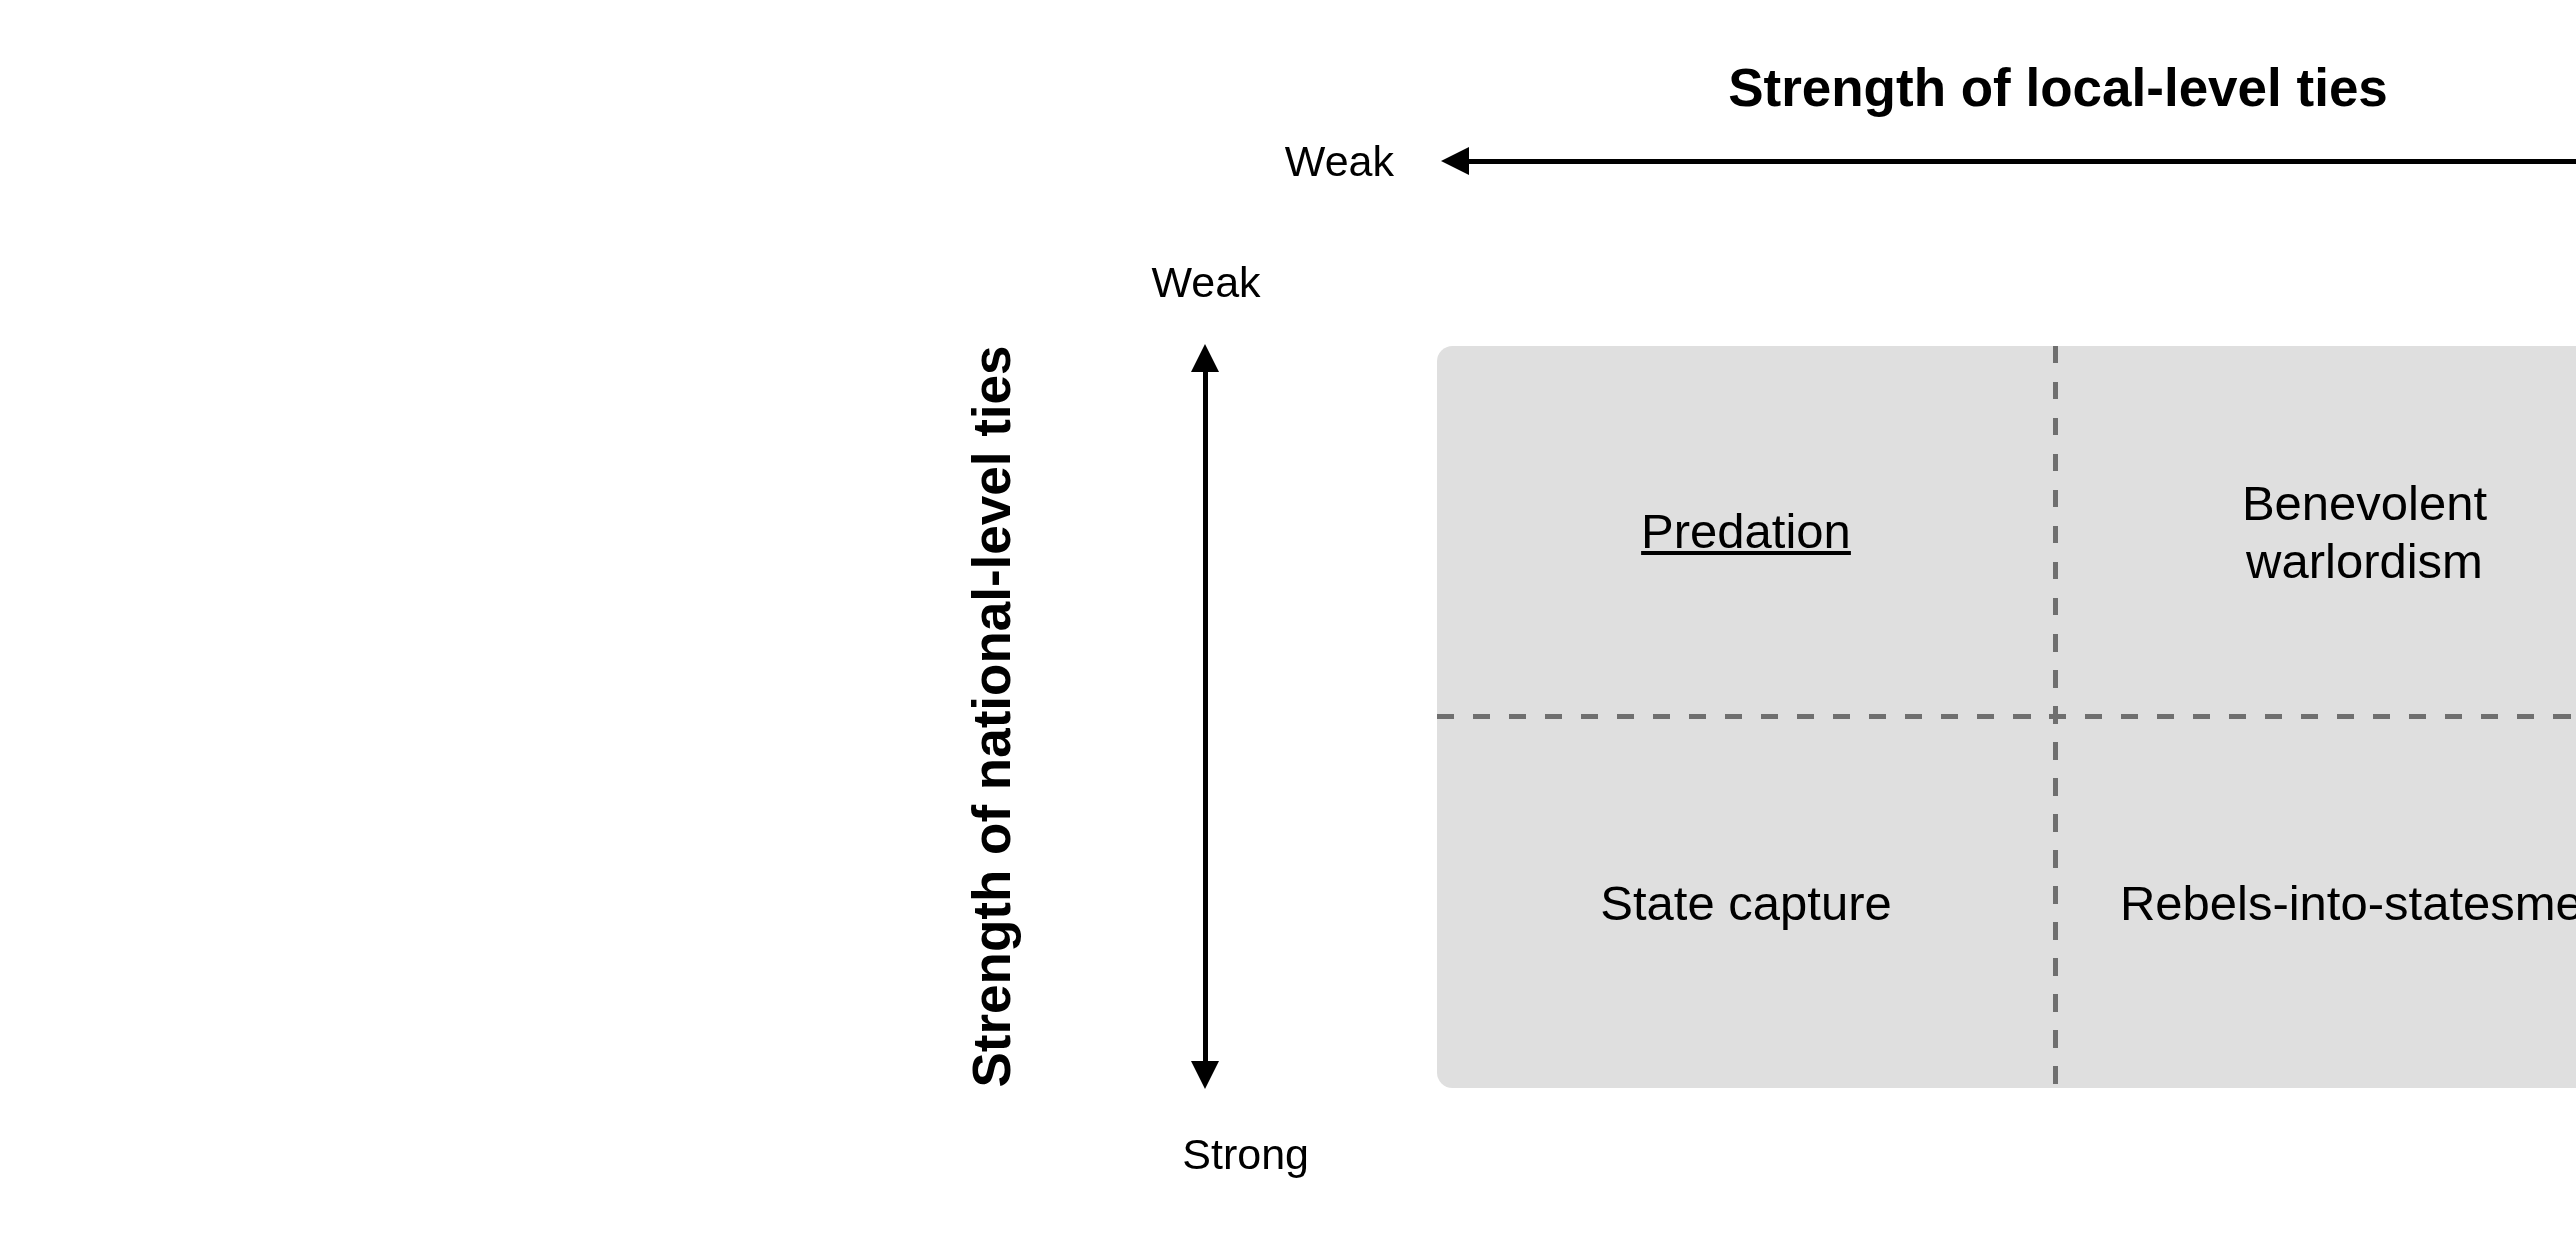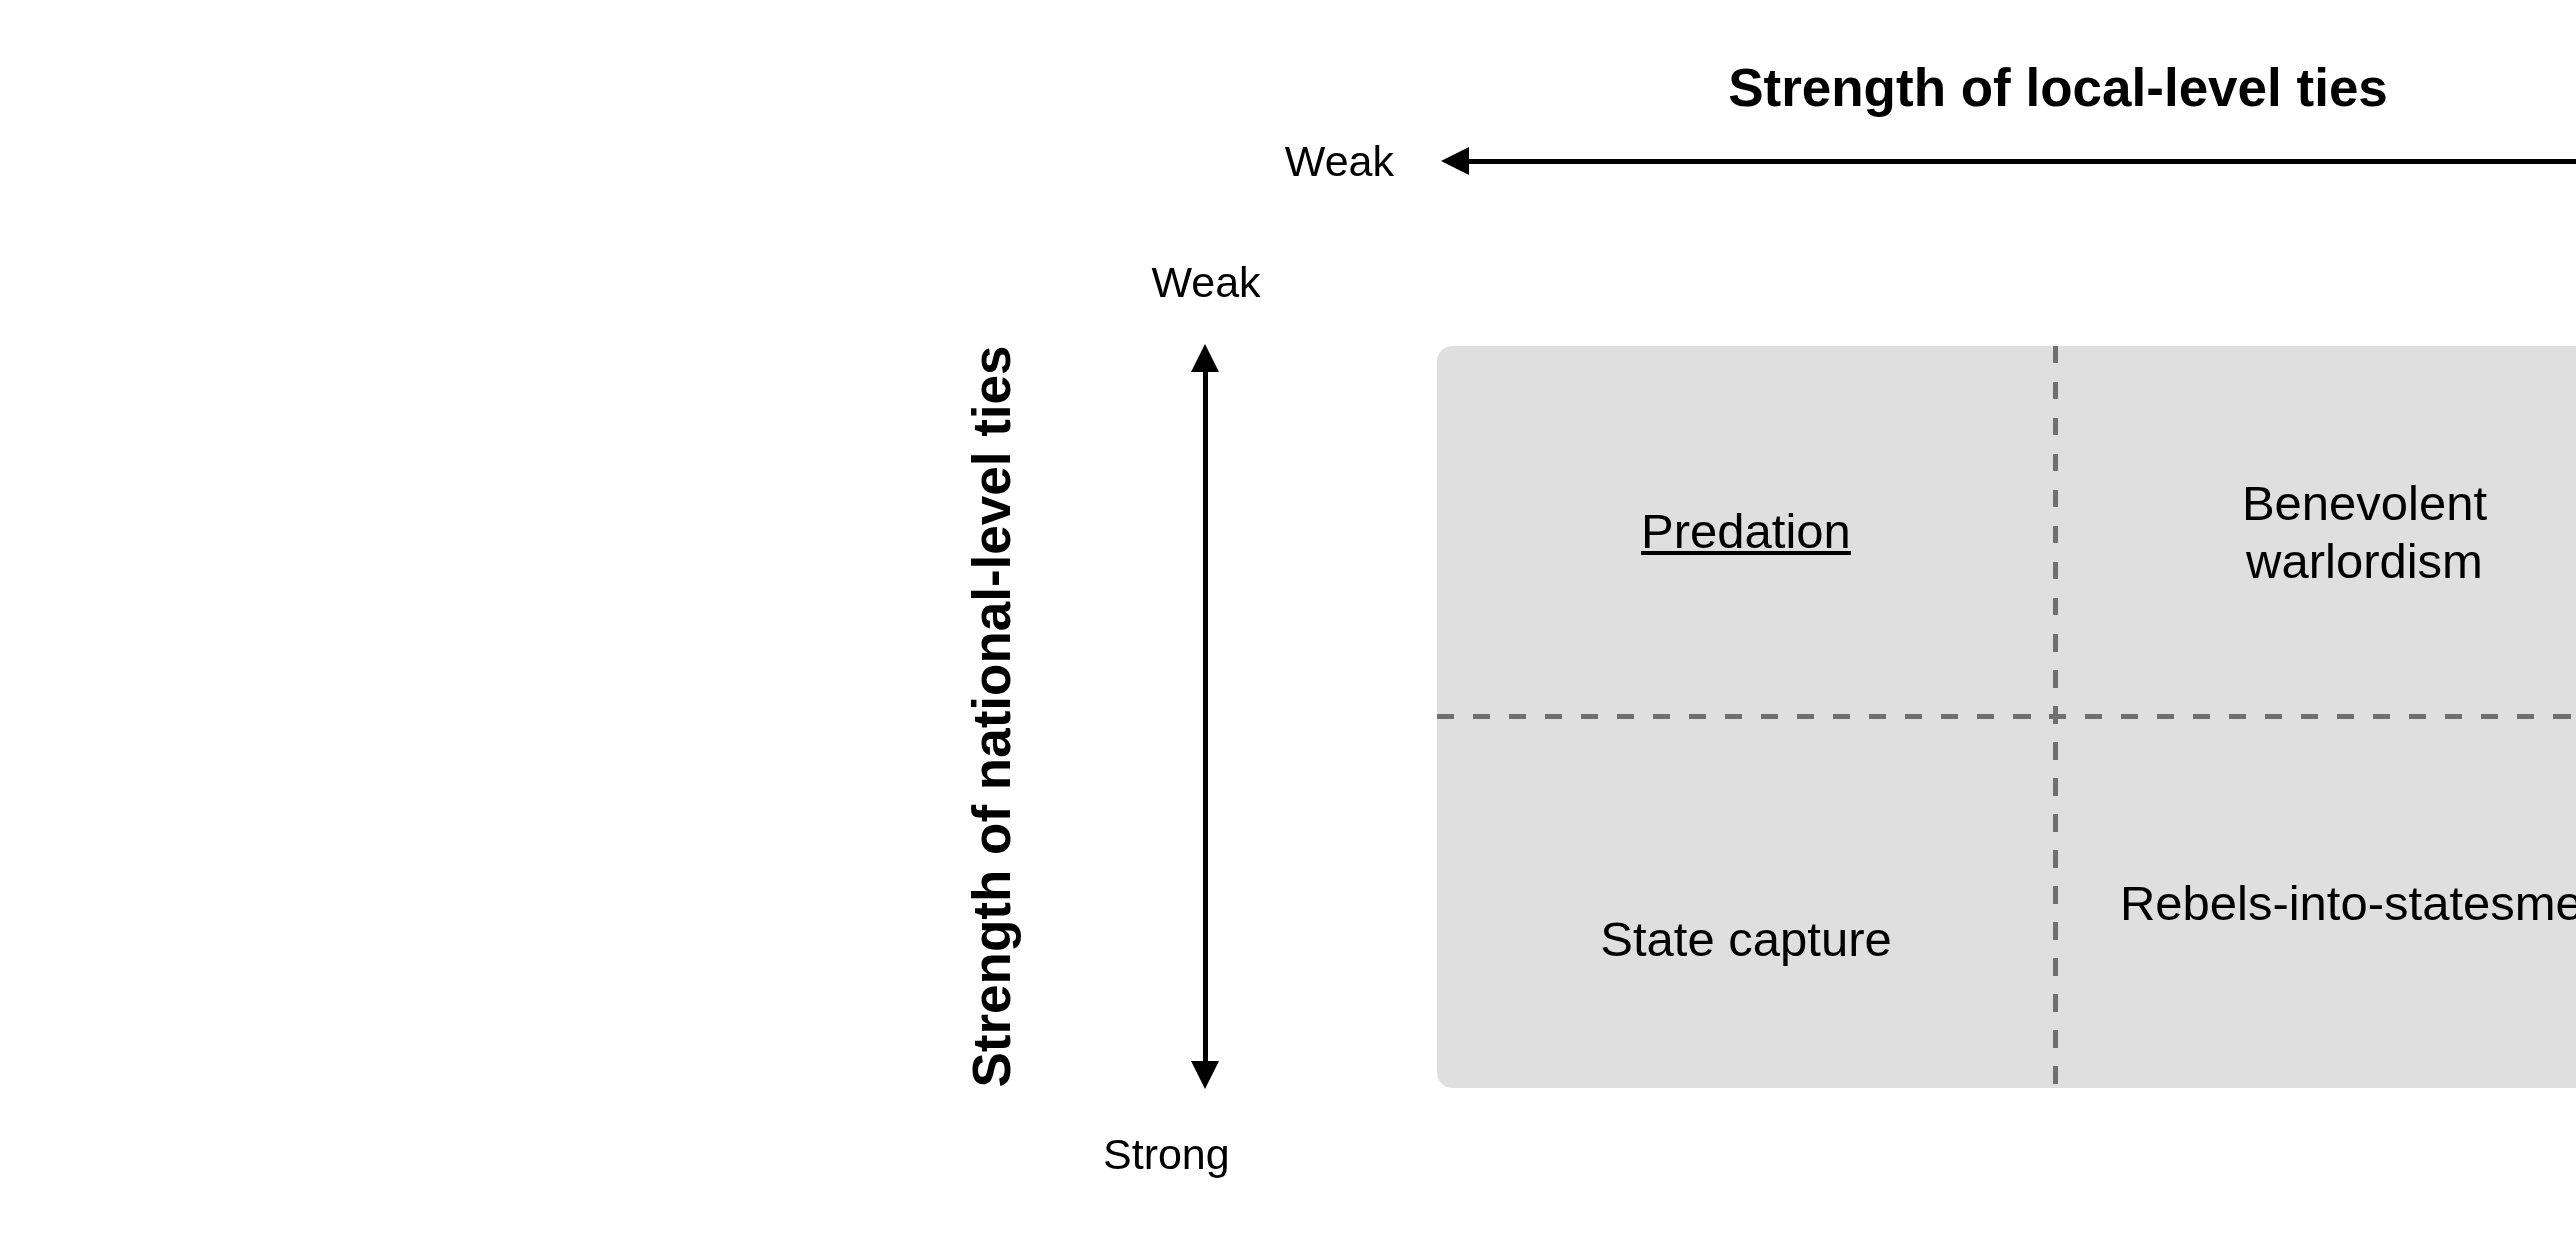--- a/index.html
+++ b/index.html
@@ -43,21 +43,21 @@
     left:618px;top:683px;width:747px;line-height:67px;
     font-size:53px;font-weight:bold;text-align:center;white-space:nowrap;
     transform:rotate(-90deg);transform-origin:center center;
   }
   .y-weak{
     left:1103px;top:251px;width:206px;line-height:62px;
     font-size:43px;text-align:center;
   }
   .y-strong{
     left:1103px;top:1123px;width:206px;line-height:62px;
-    font-size:43px;text-align:left;
+    font-size:43px;text-align:right;
   }
   .y-shaft{
     left:1203px;top:369px;width:5.2px;height:693px;
     background:var(--arrow_color);
   }
   .head-up{
     left:1191px;top:344px;
     border-left:14.4px solid transparent;border-right:14.4px solid transparent;
     border-bottom:28px solid var(--arrow_color);
   }
@@ -84,21 +84,21 @@
     background:repeating-linear-gradient(
       to right,
       var(--dash_color) 0px,var(--dash_color) 17.5px,
       transparent 17.5px,transparent 36px);
   }
 
   
   .q{font-size:49px;line-height:58px;text-align:center;}
   .q-tl{left:1437px;top:502px;width:618px;text-decoration:underline;}
   .q-tr{left:2210px;top:474px;width:309px;}
-  .q-bl{left:1437px;top:874px;width:618px;margin-top:36px;}
+  .q-bl{left:1437px;top:874px;width:618px;}
   .q-br{left:2056px;top:874px;width:618px;}
 </style>
 </head>
 <body>
 
 <div class="abs x-title">Strength of local-level ties</div>
 <div class="abs x-weak">Weak</div>
 
 <div class="abs x-shaft"></div>
 <div class="abs head head-left"></div>

